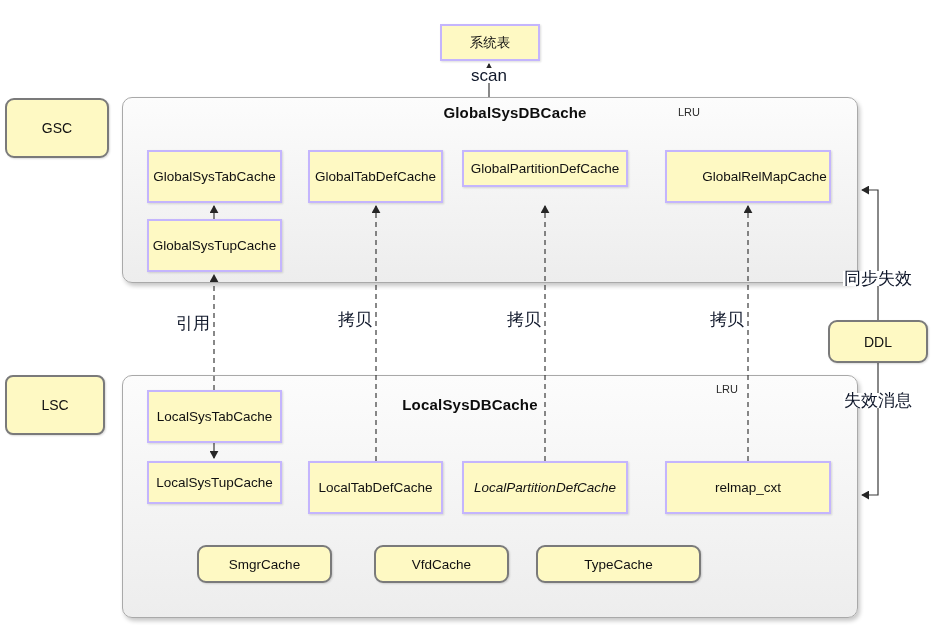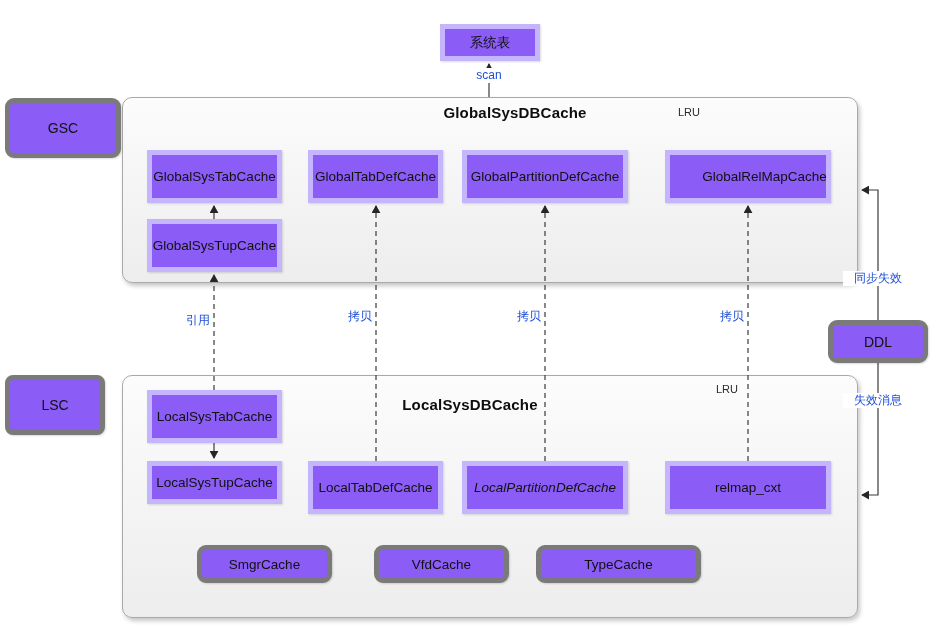--- a/index.html
+++ b/index.html
@@ -8,31 +8,31 @@
     font-family:"Liberation Sans","DejaVu Sans",sans-serif;color:#111;
     overflow:hidden;
   }
   .container{
     position:absolute;border:1px solid #a9a9a9;border-radius:10px;
     background:linear-gradient(180deg,#fcfcfc 0%,#ededed 100%);
     box-shadow:2px 3px 4px rgba(0,0,0,0.22);box-sizing:border-box;
   }
   .node{
     position:absolute;display:flex;align-items:center;justify-content:center;
-    background:#8b5cf6;border:5px solid #c4b5fd;box-sizing:border-box;
+    background:#fef9c3;border:2px solid #c4b5fd;box-sizing:border-box;
     font-size:13.5px;color:#111;box-shadow:1px 1px 2px rgba(0,0,0,0.14);
     text-align:center;white-space:nowrap;
   }
   .rounded{border-radius:9px;border-color:#7a7a7a;}
   .ctitle{
     position:absolute;font-weight:bold;font-size:15px;color:#0d0d0d;
     text-align:center;letter-spacing:.2px;
   }
   .lru{position:absolute;font-size:11px;color:#2b2b2b;}
-  .edge-label{position:absolute;font-size:12px;color:#1d4ed8;}
+  .edge-label{position:absolute;font-size:17px;color:#0f172a;}
   .edge-label.center{text-align:center;background:#ffffff;line-height:15px;}
   .edge-label.right{text-align:right;}
   svg.overlay{position:absolute;left:0;top:0;pointer-events:none;}
   .conn{stroke:#3a3a3a;stroke-width:1.2;fill:none;}
   .dash{stroke-dasharray:5 4;}
 </style>
 </head>
 <body>
 
 <div class="canvas">
@@ -62,29 +62,29 @@
     <line class="conn dash" x1="748" y1="461" x2="748" y2="206" marker-end="url(#ah)"></line>
 
     <path class="conn" d="M878,320 L878,190 L862,190" marker-end="url(#ah)"></path>
 
     <path class="conn" d="M878,363 L878,495 L862,495" marker-end="url(#ah)"></path>
   </svg>
 
   <div class="node" style="left:440px;top:24px;width:100px;height:37px;">系统表</div>
   <div class="edge-label center" style="left:467px;top:68px;width:44px;">scan</div>
 
-  <div class="node rounded" style="left:5px;top:98px;width:116px;height:60px;font-size:14px;text-align:center;">GSC</div>
+  <div class="node rounded" style="left:5px;top:98px;width:104px;height:60px;font-size:14px;text-align:center;">GSC</div>
   <div class="node rounded" style="left:5px;top:375px;width:100px;height:60px;font-size:14px;border-radius:8px;">LSC</div>
 
   <div class="ctitle" style="left:385px;top:104px;width:260px;">GlobalSysDBCache</div>
   <div class="lru" style="left:678px;top:106px;">LRU</div>
 
   <div class="node" style="left:147px;top:150px;width:135px;height:53px;">GlobalSysTabCache</div>
   <div class="node" style="left:308px;top:150px;width:135px;height:53px;">GlobalTabDefCache</div>
-  <div class="node" style="left:462px;top:150px;width:166px;height:53px;">GlobalPartitionDefCache</div>
+  <div class="node" style="left:462px;top:150px;width:166px;height:37px;">GlobalPartitionDefCache</div>
   <div class="node" style="left:665px;top:150px;width:166px;height:53px;padding-left:33px;">GlobalRelMapCache</div>
   <div class="node" style="left:147px;top:219px;width:135px;height:53px;">GlobalSysTupCache</div>
 
   <div class="edge-label right" style="left:168px;top:312px;width:42px;">引用</div>
   <div class="edge-label right" style="left:330px;top:308px;width:42px;">拷贝</div>
   <div class="edge-label right" style="left:499px;top:308px;width:42px;">拷贝</div>
   <div class="edge-label right" style="left:702px;top:308px;width:42px;">拷贝</div>
 
   <div class="edge-label center" style="left:843px;top:271px;width:70px;">同步失效</div>
   <div class="node rounded" style="left:828px;top:320px;width:100px;height:43px;font-size:14px;">DDL</div>

